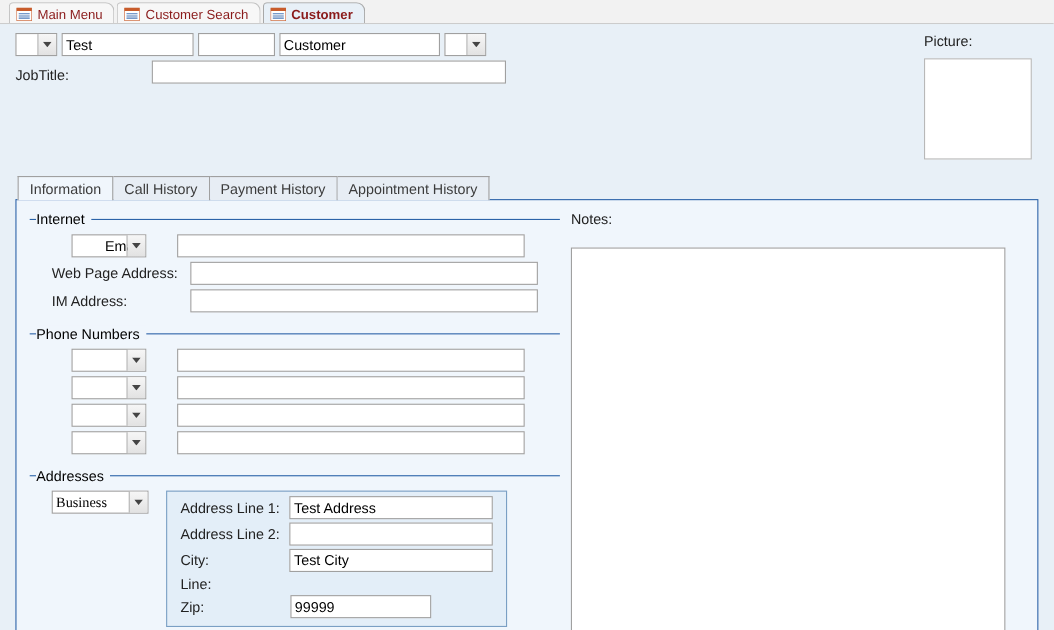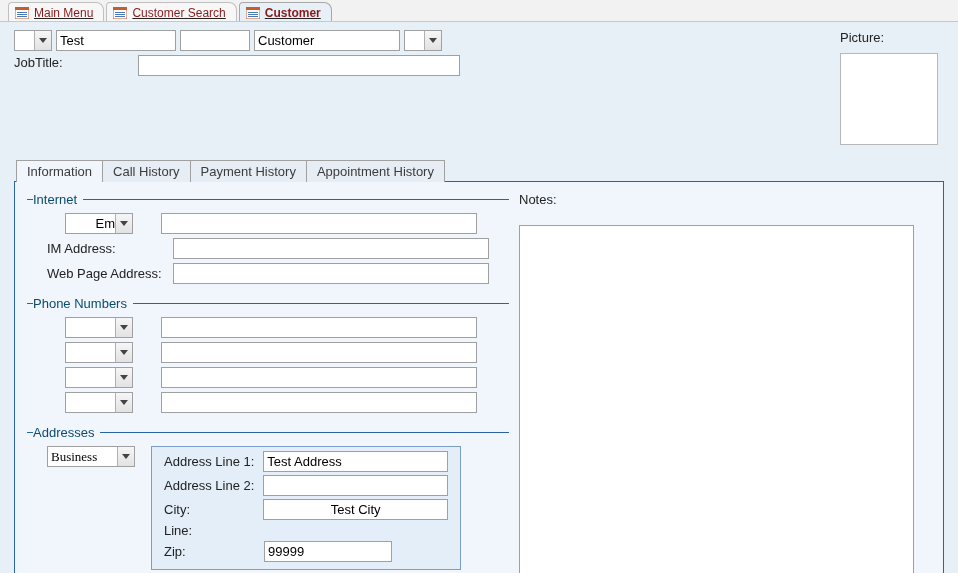--- a/index.html
+++ b/index.html
@@ -14,21 +14,20 @@
     color: #222;
   }
   
   .doc-tabs {
     display: flex;
     background: #f2f2f2;
     padding: 2px 8px 0 8px;
     border-bottom: 1px solid #c8c8c8;
     gap: 2px;
     height: 22px;
-    text-decoration: underline;
   }
   .doc-tab {
     display: flex;
     align-items: center;
     gap: 5px;
     padding: 1px 10px 0 6px;
     border: 1px solid #c0c0c0;
     border-bottom: none;
     border-radius: 4px 8px 0 0;
     background: #f7f7f7;
@@ -55,21 +54,21 @@
   }
   .top-row {
     display: flex;
     align-items: flex-start;
   }
   .name-block {
     display: flex;
     flex-direction: column;
     gap: 4px;
   }
-  .row-inline { display: flex; align-items: flex-start; gap: 4px; }
+  .row-inline { display: flex; align-items: flex-end; gap: 4px; }
   select, input[type="text"], textarea {
     font-family: inherit;
     font-size: 13px;
     border: 1px solid #a0a0a0;
     background: #fff;
     padding: 1px 3px;
     height: 21px;
   }
   .combo-wrap {
     position: relative;
@@ -140,21 +139,21 @@
   .right-col { flex: 1; padding-left: 10px; }
 
   fieldset.group {
     border: none;
     border-top: 1px solid #2b63a8;
     padding: 6px 0 0 20px;
     margin: 0 0 8px 0;
   }
   fieldset.group legend {
     font-size: 13px;
-    color: #0c4a6e;
+    color: #000000;
     padding: 0 6px 0 0;
     margin-left: -14px;
     background: #f0f6fc;
   }
   .field-row {
     display: flex;
     align-items: center;
     margin-bottom: 4px;
     gap: 6px;
   }
@@ -280,25 +279,25 @@
               <span class="caret">
                   <svg viewBox="0 0 8 5">
                     <path d="M0 0 L8 0 L4 5 Z" fill="#444"></path>
                   </svg>
                 </span>
             </div>
             <span style="width:16px"></span>
             <input type="text" style="width: 316px;" value="">
           </div>
           <div class="field-row">
+            <span class="lbl">Web Page Address:</span>
+            <input type="text" style="width: 316px;" value="">
+          </div>
+          <div class="field-row">
             <span class="lbl">IM Address:</span>
-            <input type="text" style="width: 316px;" value="">
-          </div>
-          <div class="field-row">
-            <span class="lbl">Web Page Address:</span>
             <input type="text" style="width: 316px;" value="">
           </div>
         </fieldset>
 
         <fieldset class="group">
           <legend>Phone Numbers</legend>
           <div class="field-row">
             <div class="combo-wrap" style="margin-left:18px">
                 <input type="text" style="width: 68px;" value="">
                 <span class="caret">
@@ -363,21 +362,21 @@
               <div class="addr-row">
                   <span class="albl">Address Line 1:</span>
                   <input type="text" style="width: 186px;" value="Test Address">
                 </div>
               <div class="addr-row">
                   <span class="albl">Address Line 2:</span>
                   <input type="text" style="width: 186px;" value="">
                 </div>
               <div class="addr-row">
                   <span class="albl">City:</span>
-                  <input type="text" style="width: 186px; text-align: center;" value="Test City">
+                  <input type="text" style="width: 186px;" value="Test City">
                 </div>
               <div class="addr-row">
                   <span class="albl">Line:</span>
                 </div>
               <div class="addr-row">
                   <span class="albl">Zip:</span>
                   <input type="text" style="width: 128px;" value="99999">
                 </div>
             </div>
           </div>

